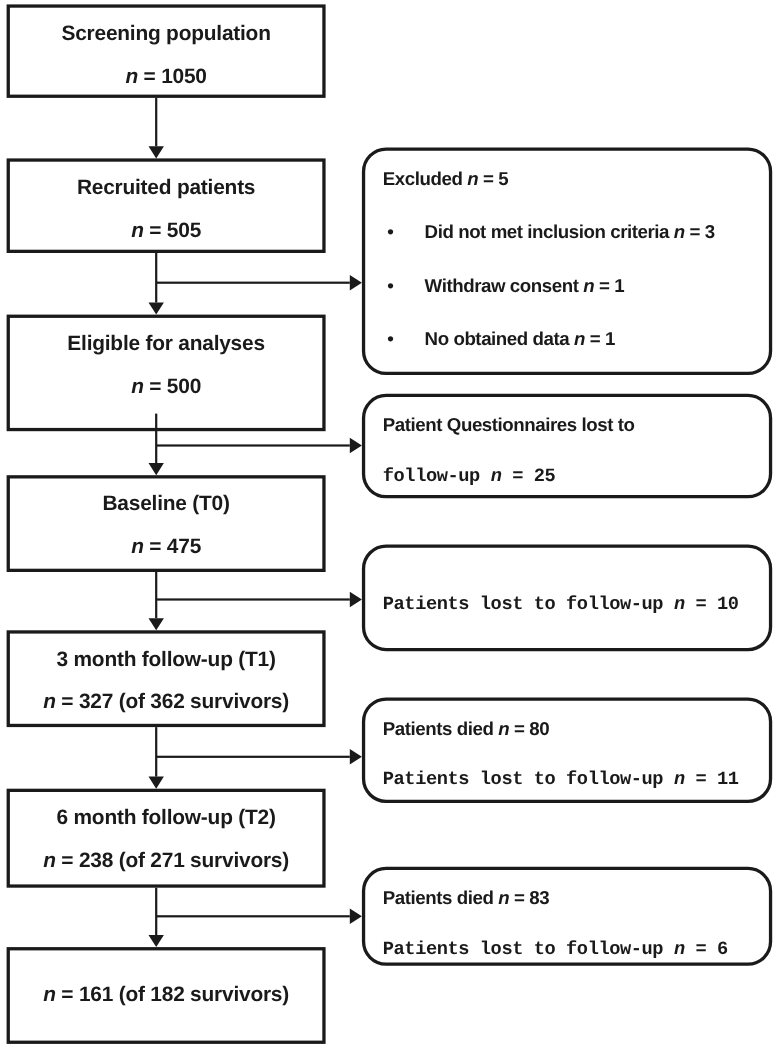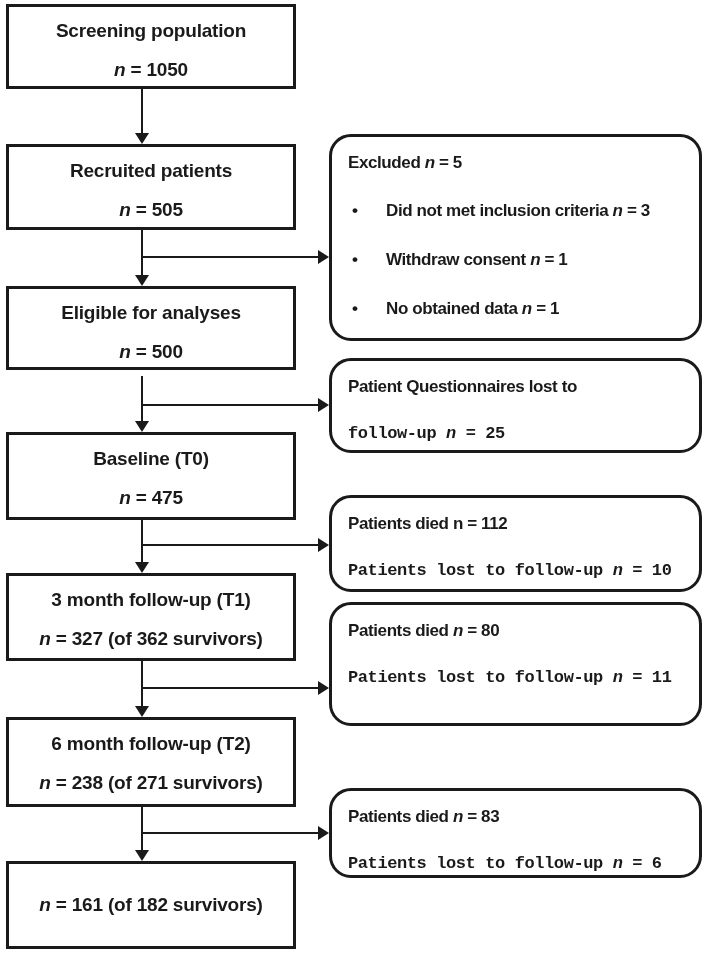--- a/index.html
+++ b/index.html
@@ -48,30 +48,30 @@
     border-top:11px solid #1a1a1a;
   }
   .head-right{
     position:absolute;left:318px;width:0;height:0;
     border-top:7px solid transparent;border-bottom:7px solid transparent;
     border-left:11px solid #1a1a1a;
   }
   
   .mb0{top:4px;height:85px;}
   .mb1{top:144px;height:86px;}
-  .mb2{top:286px;height:84px;}
+  .mb2{top:286px;height:106px;}
   .mb3{top:432px;height:88px;}
   .mb4{top:573px;height:88px;align-items:center;}
   .mb5{top:717px;height:90px;}
   .mb6{top:861px;height:88px;}
   
   .sb0{top:134px;height:207px;}
   .sb1{top:358px;height:95px;}
   .sb2{top:495px;height:97px;}
-  .sb3{top:602px;height:124px;}
+  .sb3{top:634px;height:96px;}
   .sb4{top:788px;height:90px;}
 </style>
 </head>
 <body>
 
 <div id="stage">
 
   <div class="box main-box mb0">
     <div class="title">Screening population</div>
     <div class="count"><span></span><span class="nvar">n</span><span> = 1050</span></div>
@@ -123,21 +123,20 @@
       </li>
     </ul>
   </div>
 
   <div class="box side-box sb1">
     <div class="line1"><span>Patient Questionnaires lost to</span><span class="nvar"></span><span></span></div>
     <div class="line2"><span>follow-up </span><span class="nvar">n</span><span> = 25</span></div>
   </div>
 
   <div class="box side-box sb2">
-    <div class="line1"><span>Patients died n</span><span class="nvar"></span><span> = 112</span></div>
     <div class="line2"><span>Patients lost to follow-up </span><span class="nvar">n</span><span> = 10</span></div>
   </div>
 
   <div class="box side-box sb3">
     <div class="line1"><span>Patients died </span><span class="nvar">n</span><span> = 80</span></div>
     <div class="line2"><span>Patients lost to follow-up </span><span class="nvar">n</span><span> = 11</span></div>
   </div>
 
   <div class="box side-box sb4">
     <div class="line1"><span>Patients died </span><span class="nvar">n</span><span> = 83</span></div>

